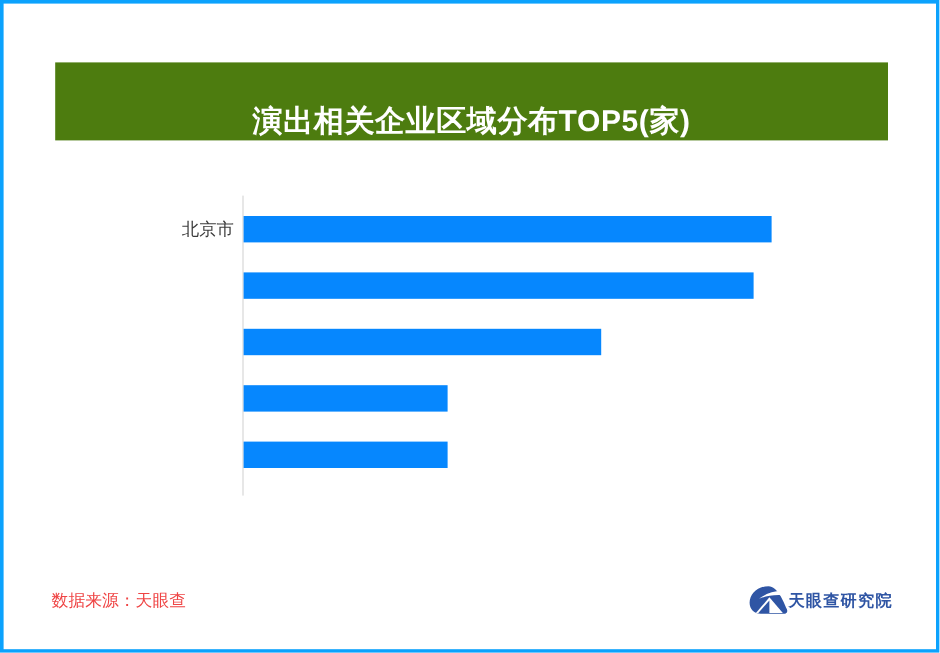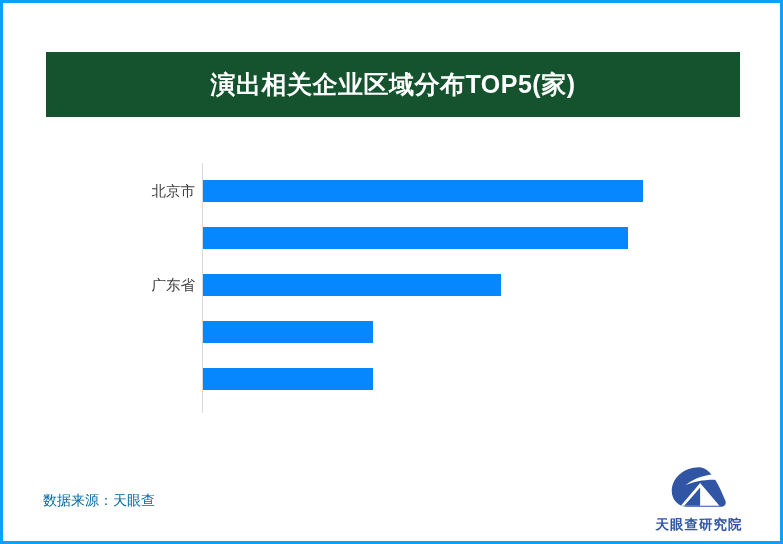--- a/index.html
+++ b/index.html
@@ -19,23 +19,23 @@
     border: 3px solid #0BA2FD;
     overflow: hidden;
   }
   
   #title-banner {
     position: absolute;
     left: 43px;
     top: 49px;
     width: 694px;
     height: 65px;
-    background: #14532d;
+    background: #4d7c0f;
     display: flex;
-    align-items: center;
+    align-items: flex-end;
     justify-content: center;
   }
   #chart-title {
     color: #ffffff;
     font-size: 25px;
     font-weight: bold;
     letter-spacing: 0.5px;
     white-space: nowrap;
     font-family: "Liberation Sans", "DejaVu Sans", sans-serif;
   }
@@ -80,34 +80,34 @@
     transform: translateY(-50%);
     height: 22px;
     background: #0687FE;
   }
   
   #source-note {
     position: absolute;
     left: 40px;
     top: 489px;
     font-size: 14px;
-    color: #0369a1;
+    color: #ef4444;
     white-space: nowrap;
     font-family: "Liberation Sans", "DejaVu Sans", sans-serif;
   }
   #logo-block {
     position: absolute;
-    right: 21px;
+    right: 36px;
     top: 463px;
     width: 120px;
     height: 68px;
     display: flex;
-    flex-direction: column;
+    flex-direction: row;
     align-items: center;
-    justify-content: space-between;
+    justify-content: flex-end;
   }
   #logo-mark {
     width: 58px;
     height: 42px;
     display: block;
   }
   #logo-text {
     margin-top: 2px;
     font-size: 13.5px;
     font-weight: bold;
@@ -132,21 +132,20 @@
     <div class="bar-row" style="top:14px;">
       <div class="bar-label">北京市</div>
       <div class="bar" style="width: 440px;"></div>
     </div>
 
     <div class="bar-row" style="top:61px;">
       <div class="bar" style="width: 424.687px;"></div>
     </div>
 
     <div class="bar-row" style="top:108px;">
-      <div class="bar-label">广东省</div>
       <div class="bar" style="width: 298.097px;"></div>
     </div>
 
     <div class="bar-row" style="top:155px;">
       <div class="bar" style="width: 170.487px;"></div>
     </div>
 
     <div class="bar-row" style="top:202px;">
       <div class="bar" style="width: 170.487px;"></div>
     </div>

